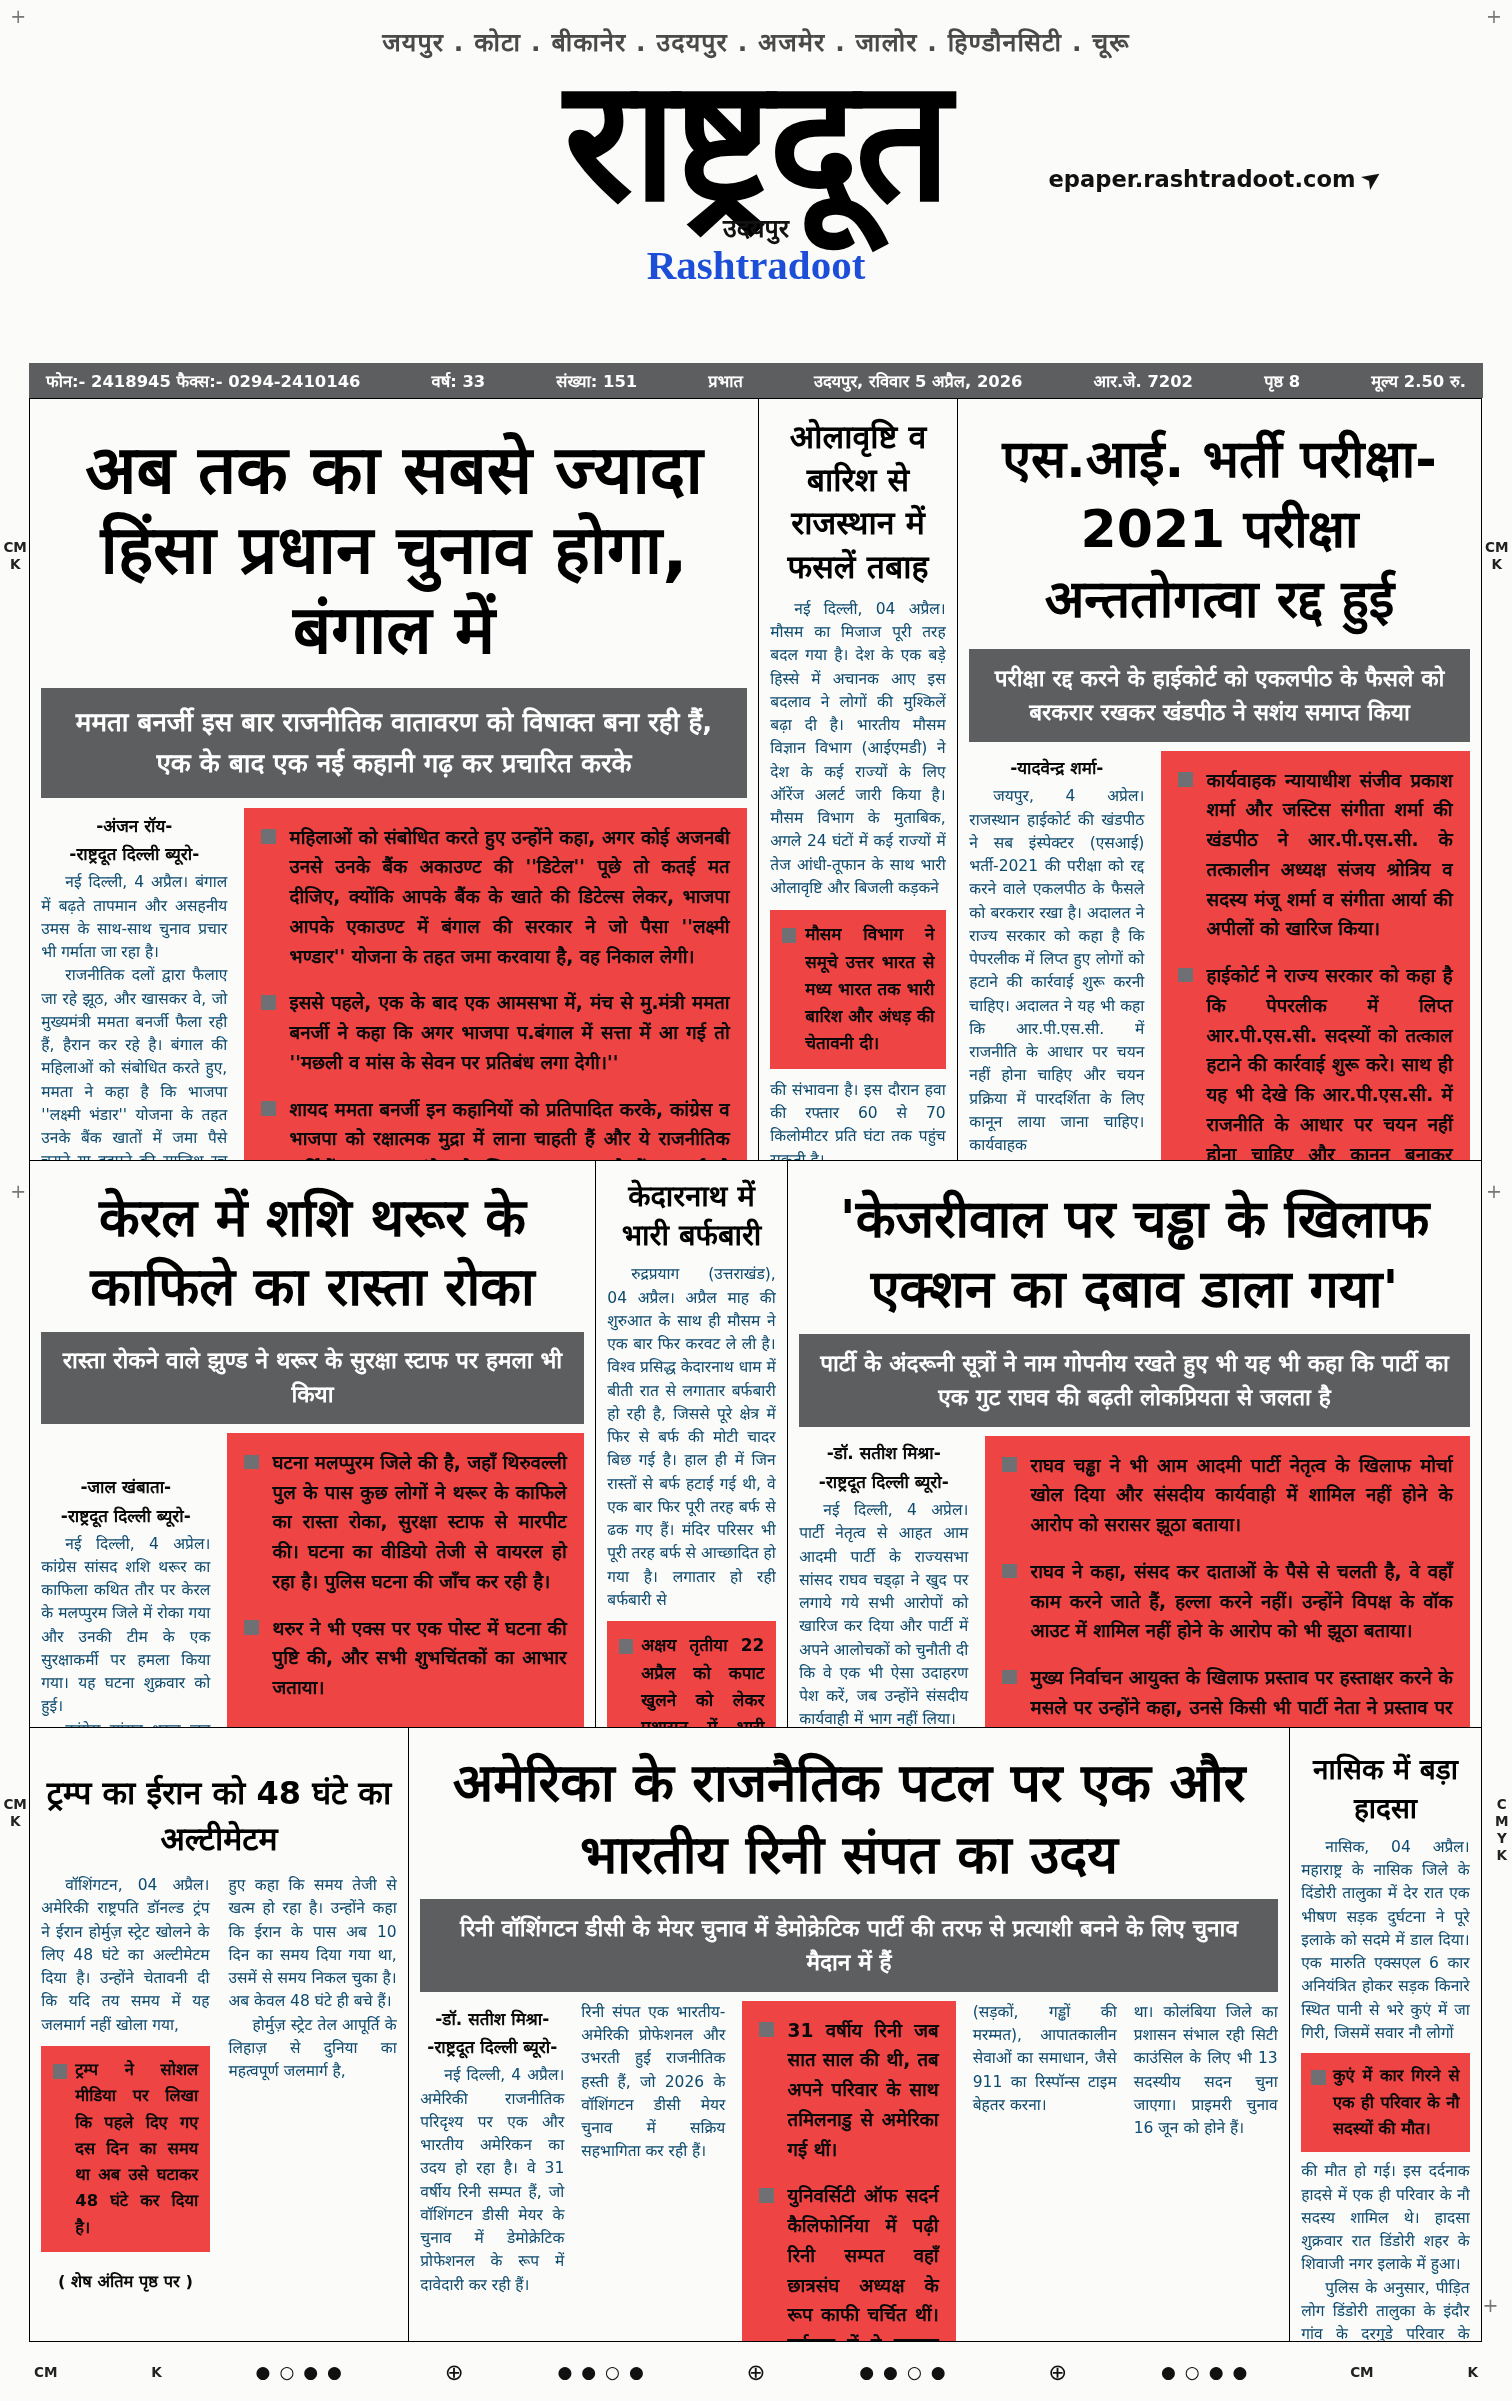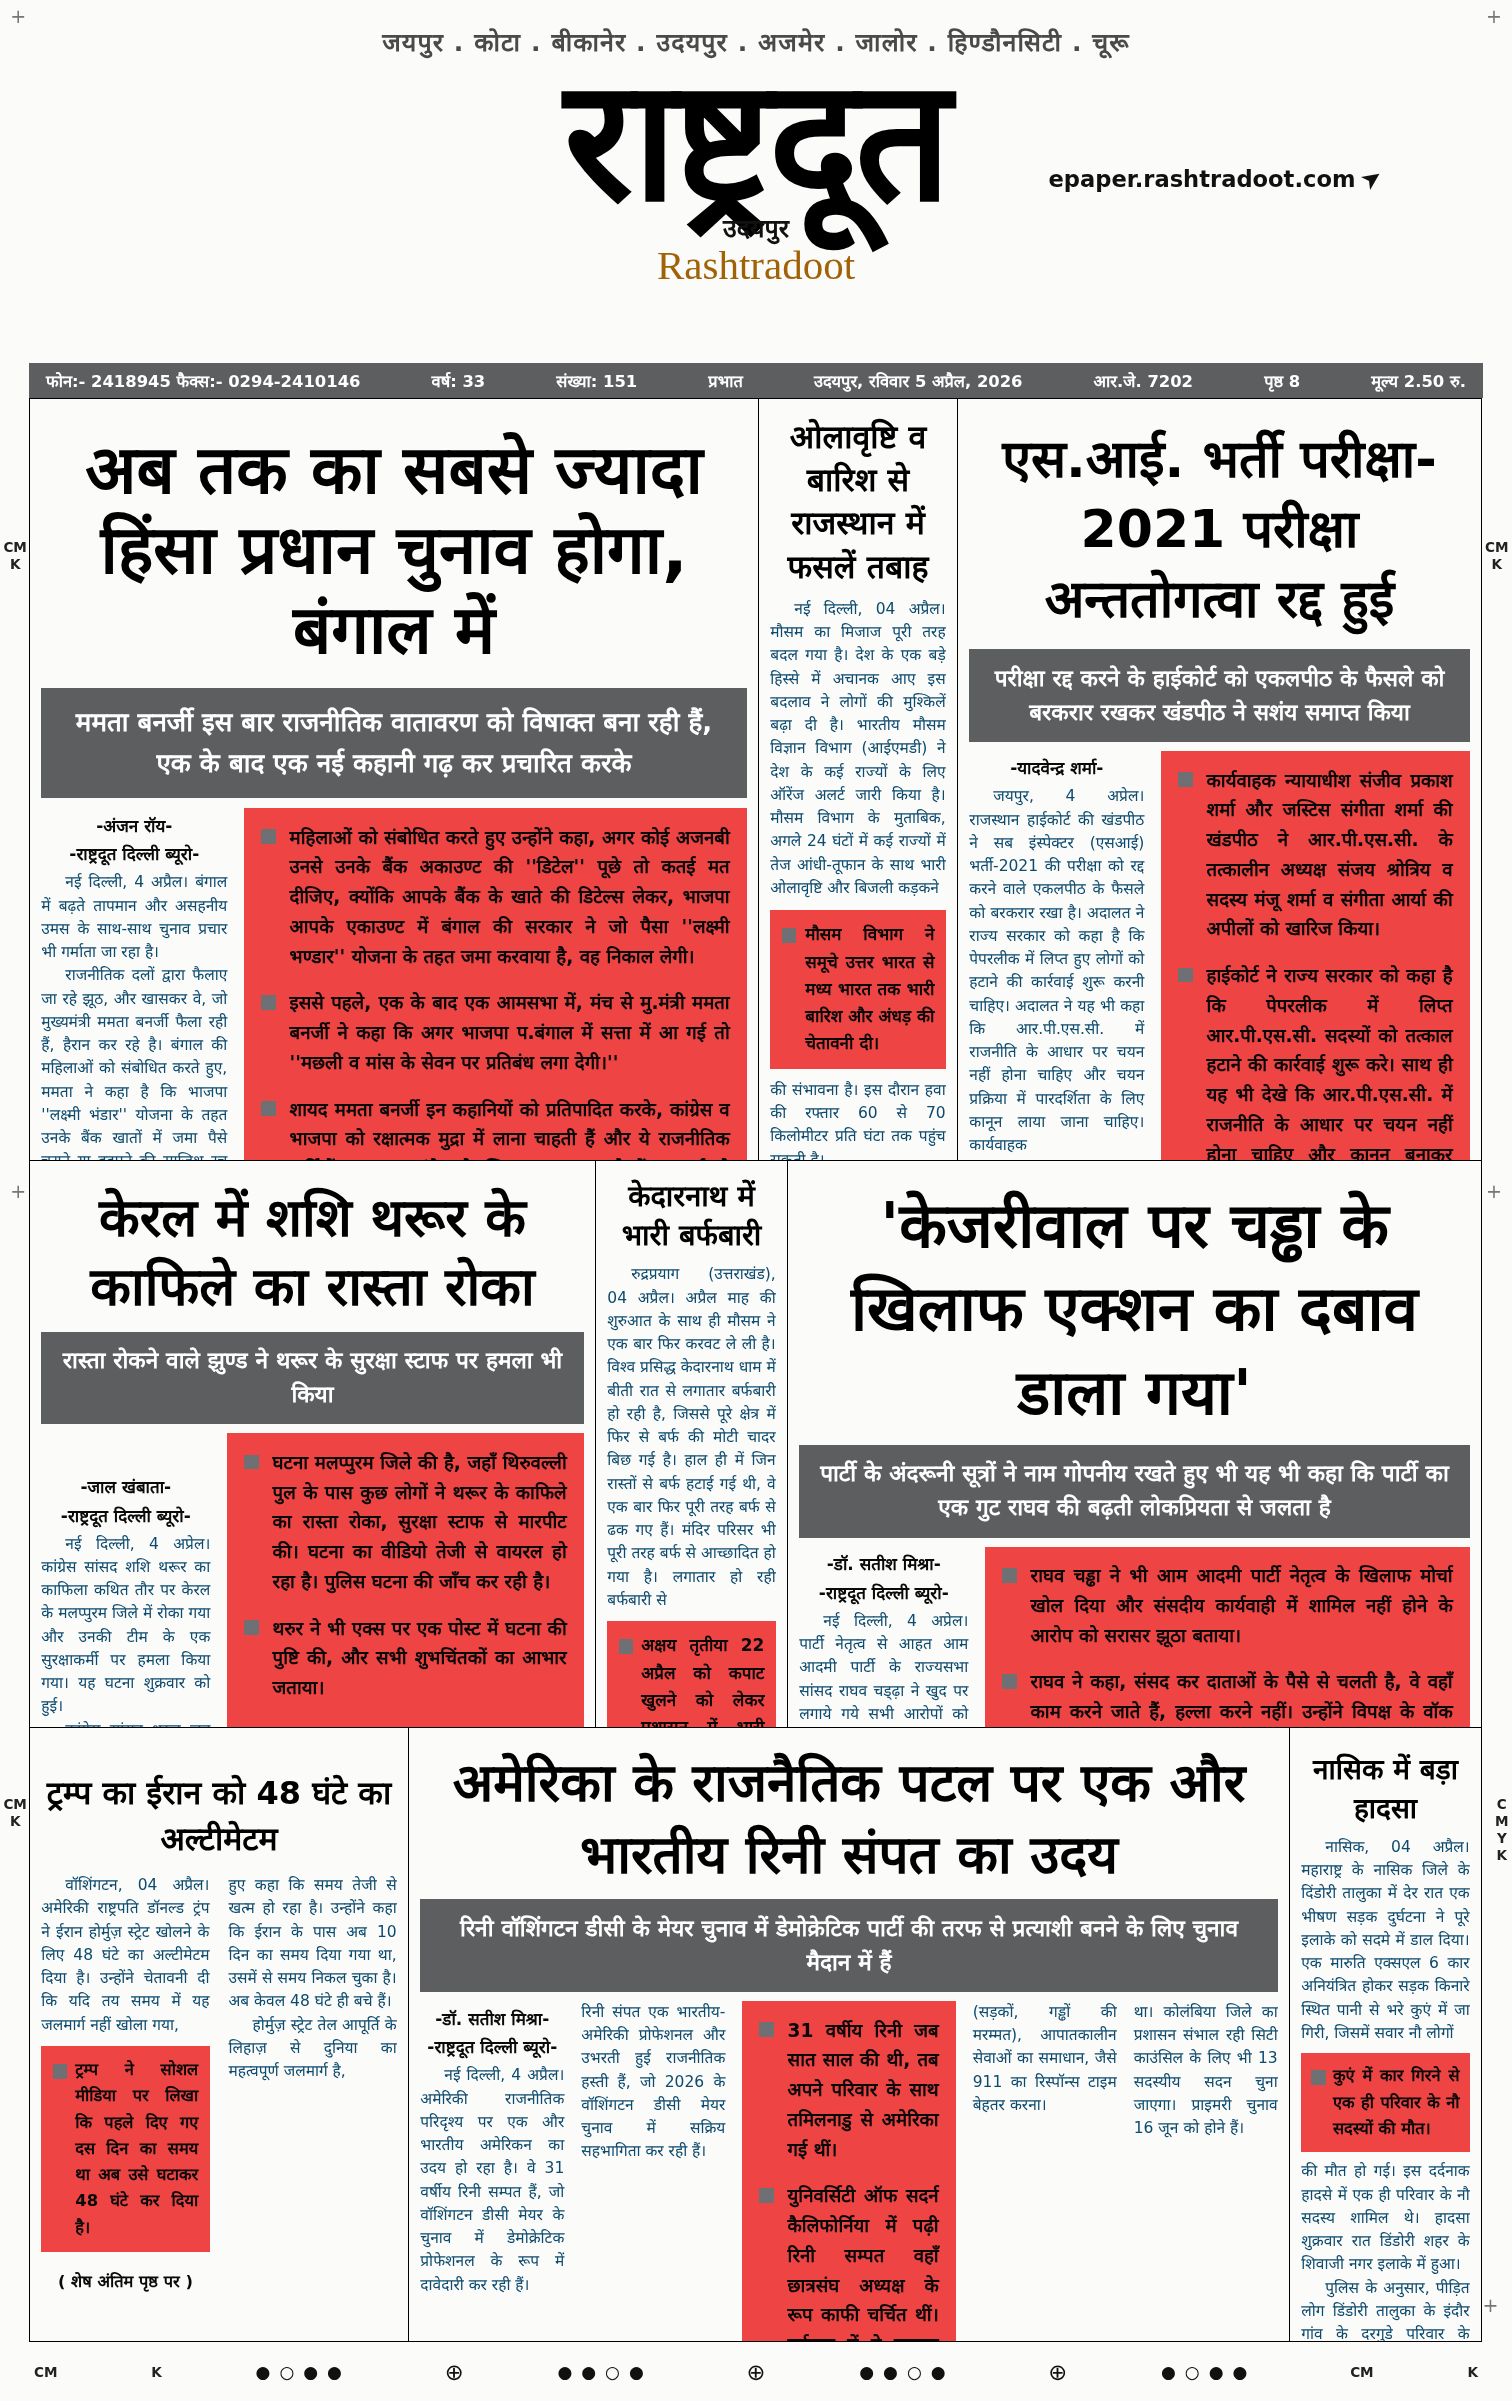--- a/index.html
+++ b/index.html
@@ -10,41 +10,41 @@
   
   .crop { position:absolute; font-size:19px; color:#777; font-weight:400; }
   .edge-mark { position:absolute; font-size:13.6px; font-weight:700; color:#222; line-height:1.25; text-align:center; }
   .edge-mark span { display:block; }
 
   
   .masthead { position:relative; height:398px; }
   .cities { text-align:center; padding-top:24px; font-size:25px; font-weight:700; color:#4a4a4a; letter-spacing:1.1px; }
   .logo { text-align:center; font-size:169px; font-weight:700; color:#000; line-height:1.05; margin-top:-5.6px; letter-spacing:-3.4px; }
   .edition-city { text-align:center; font-size:25px; font-weight:700; color:#111; margin-top:-20.3px; }
-  .logo-latin { text-align:center; font-family:"Liberation Serif", serif; font-size:41px; font-weight:400; color:#a16207; margin-top:1.1px; line-height:1; }
+  .logo-latin { text-align:center; font-family:"Liberation Serif", serif; font-size:41px; font-weight:700; color:#1d4ed8; margin-top:1.1px; line-height:1; }
   .epaper { position:absolute; right:130px; top:164px; font-size:22.6px; font-weight:700; color:#111; }
   .cursor-ic { display:inline-block; margin-left:5.6px; transform:rotate(-35deg); font-size:25px; }
 
   .infobar { position:absolute; left:29px; right:29px; bottom:0; height:35px; background:#5d5e60; color:#fff;
              display:flex; align-items:center; justify-content:space-between; padding:0 17px; font-size:16.4px; font-weight:700; white-space:nowrap; }
 
   
   .content { position:absolute; top:398px; left:29px; width:1453px; border-left:1.7px solid #000; border-right:1.7px solid #000; border-bottom:1.7px solid #000; }
   .row { display:flex; border-top:1.7px solid #000; overflow:hidden; }
   .row1 { height:762px; } .row2 { height:567px; } .row3 { height:614px; }
   .sec { overflow:hidden; padding:8px 11.3px; }
   .sec + .sec { border-left:1.7px solid #000; }
 
   h2 { font-weight:700; text-align:center; color:#000; }
   .h-main   { font-size:67px; line-height:1.2; padding:22.6px 5.6px 17px; }
   .h-si     { font-size:52px;  line-height:1.35; padding:17px 5.6px 14.7px; }
   .h-weather{ font-size:32px;  line-height:1.35; padding:9px 2.3px; }
   .h-kerala { font-size:53px;  line-height:1.3; padding:14.7px 4.5px 10.2px; }
   .h-kedar  { font-size:29px;  line-height:1.35; padding:8px 1.1px; }
-  .h-kej    { font-size:62px;  line-height:1.35; padding:14.7px 4.5px 10.2px; }
+  .h-kej    { font-size:52px;  line-height:1.35; padding:14.7px 4.5px 10.2px; }
   .h-trump  { font-size:32px;  line-height:1.45; padding:34px 4.5px 11.3px; }
   .h-amer   { font-size:53px;  line-height:1.35; padding:11.3px 4.5px 9px; }
   .h-nasik  { font-size:28px;  line-height:1.4; padding:13.6px 1.1px 8px; }
 
   .subbar { background:#5d5e60; color:#fff; font-weight:700; text-align:center; }
   .subbar-main { font-size:26px; line-height:1.55; padding:14.7px 17px; }
   .subbar-sm   { font-size:22.6px; line-height:1.5;  padding:12.4px 14.7px; }
 
   .byline { text-align:center; font-weight:700; font-size:17px; line-height:1.5; padding:5.6px 0 3.4px; }
   p.body { font-size:15.5px; line-height:1.5; text-align:justify; text-indent:24px; color:#0c4a6e; }

